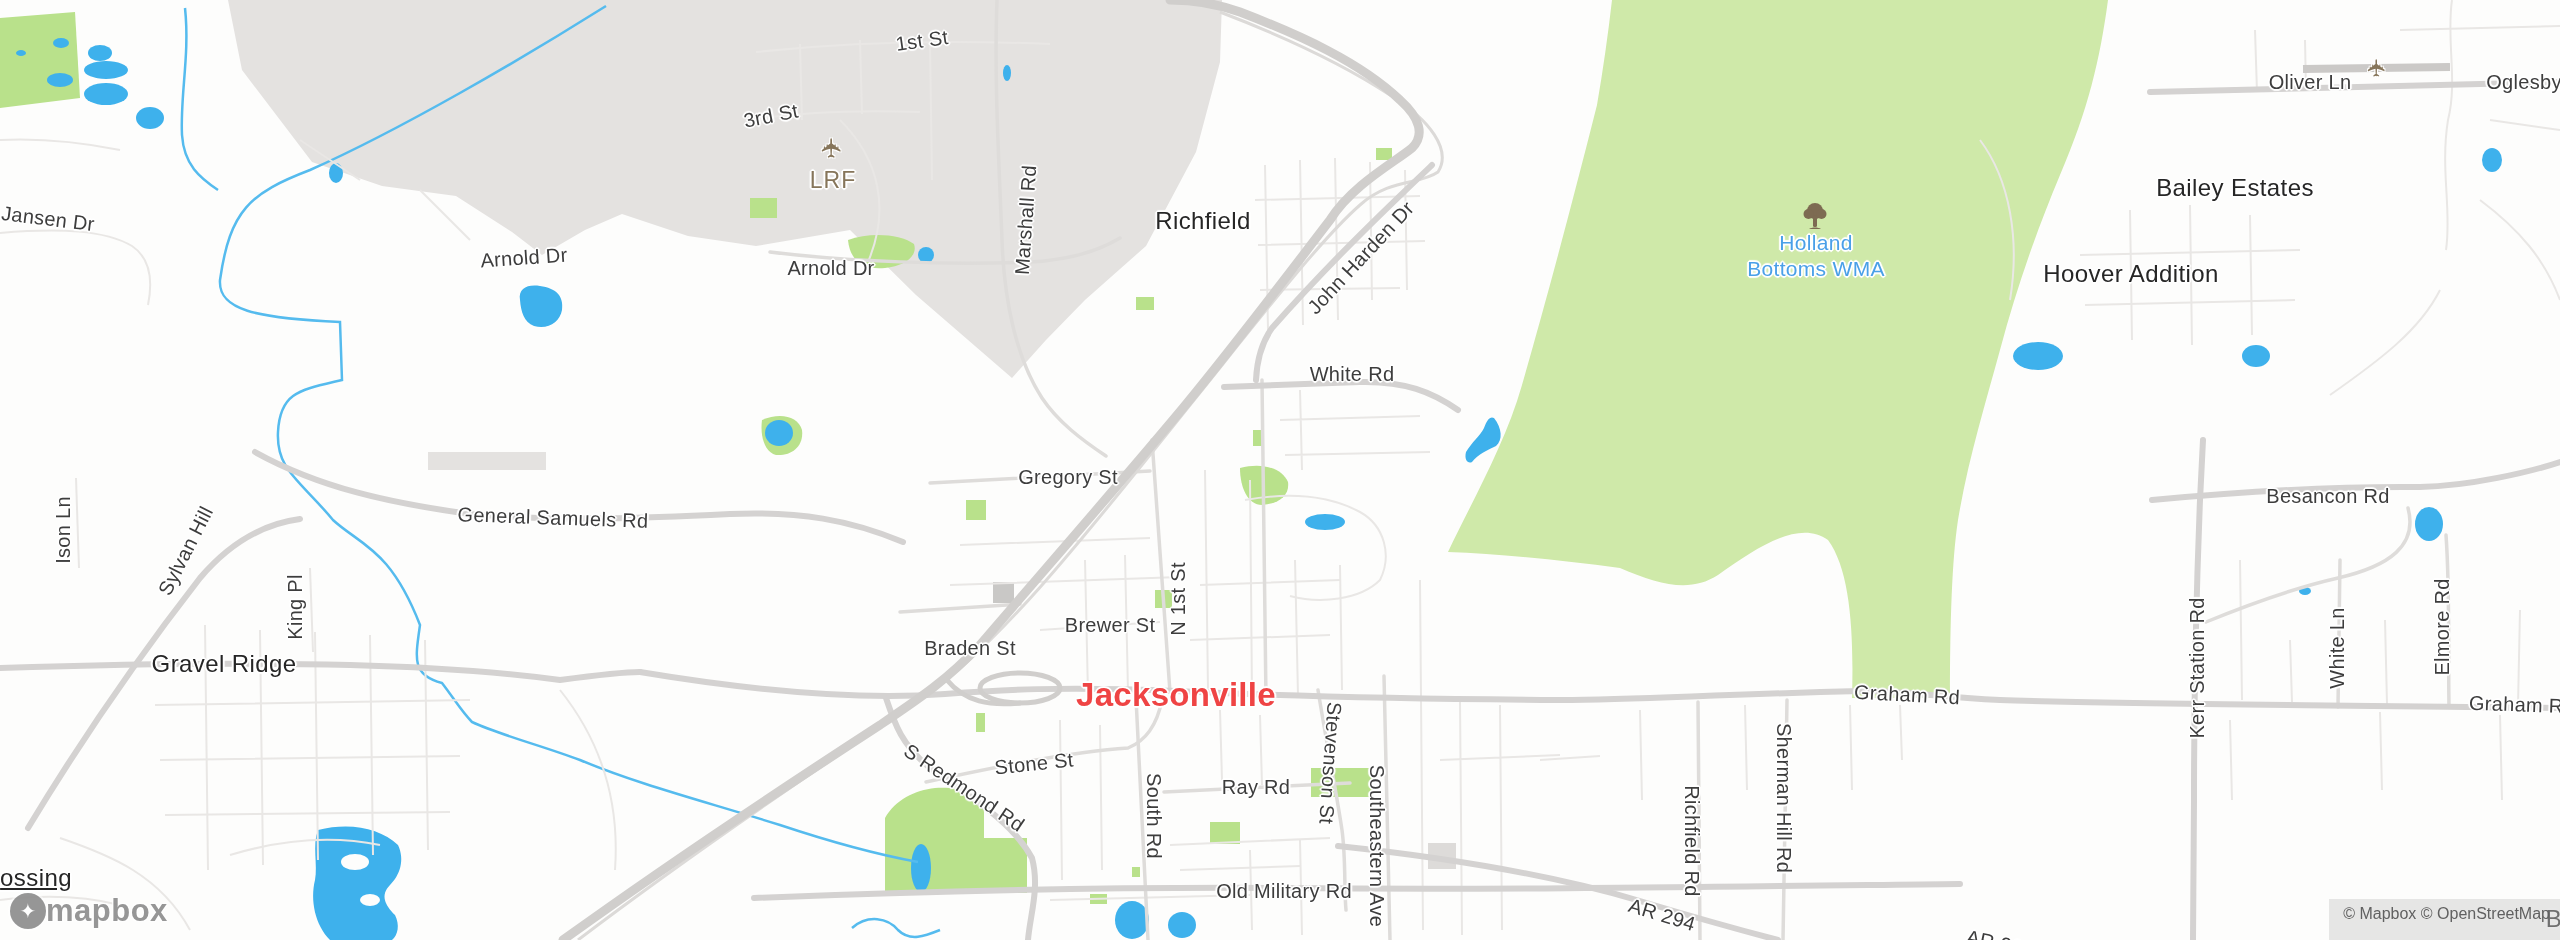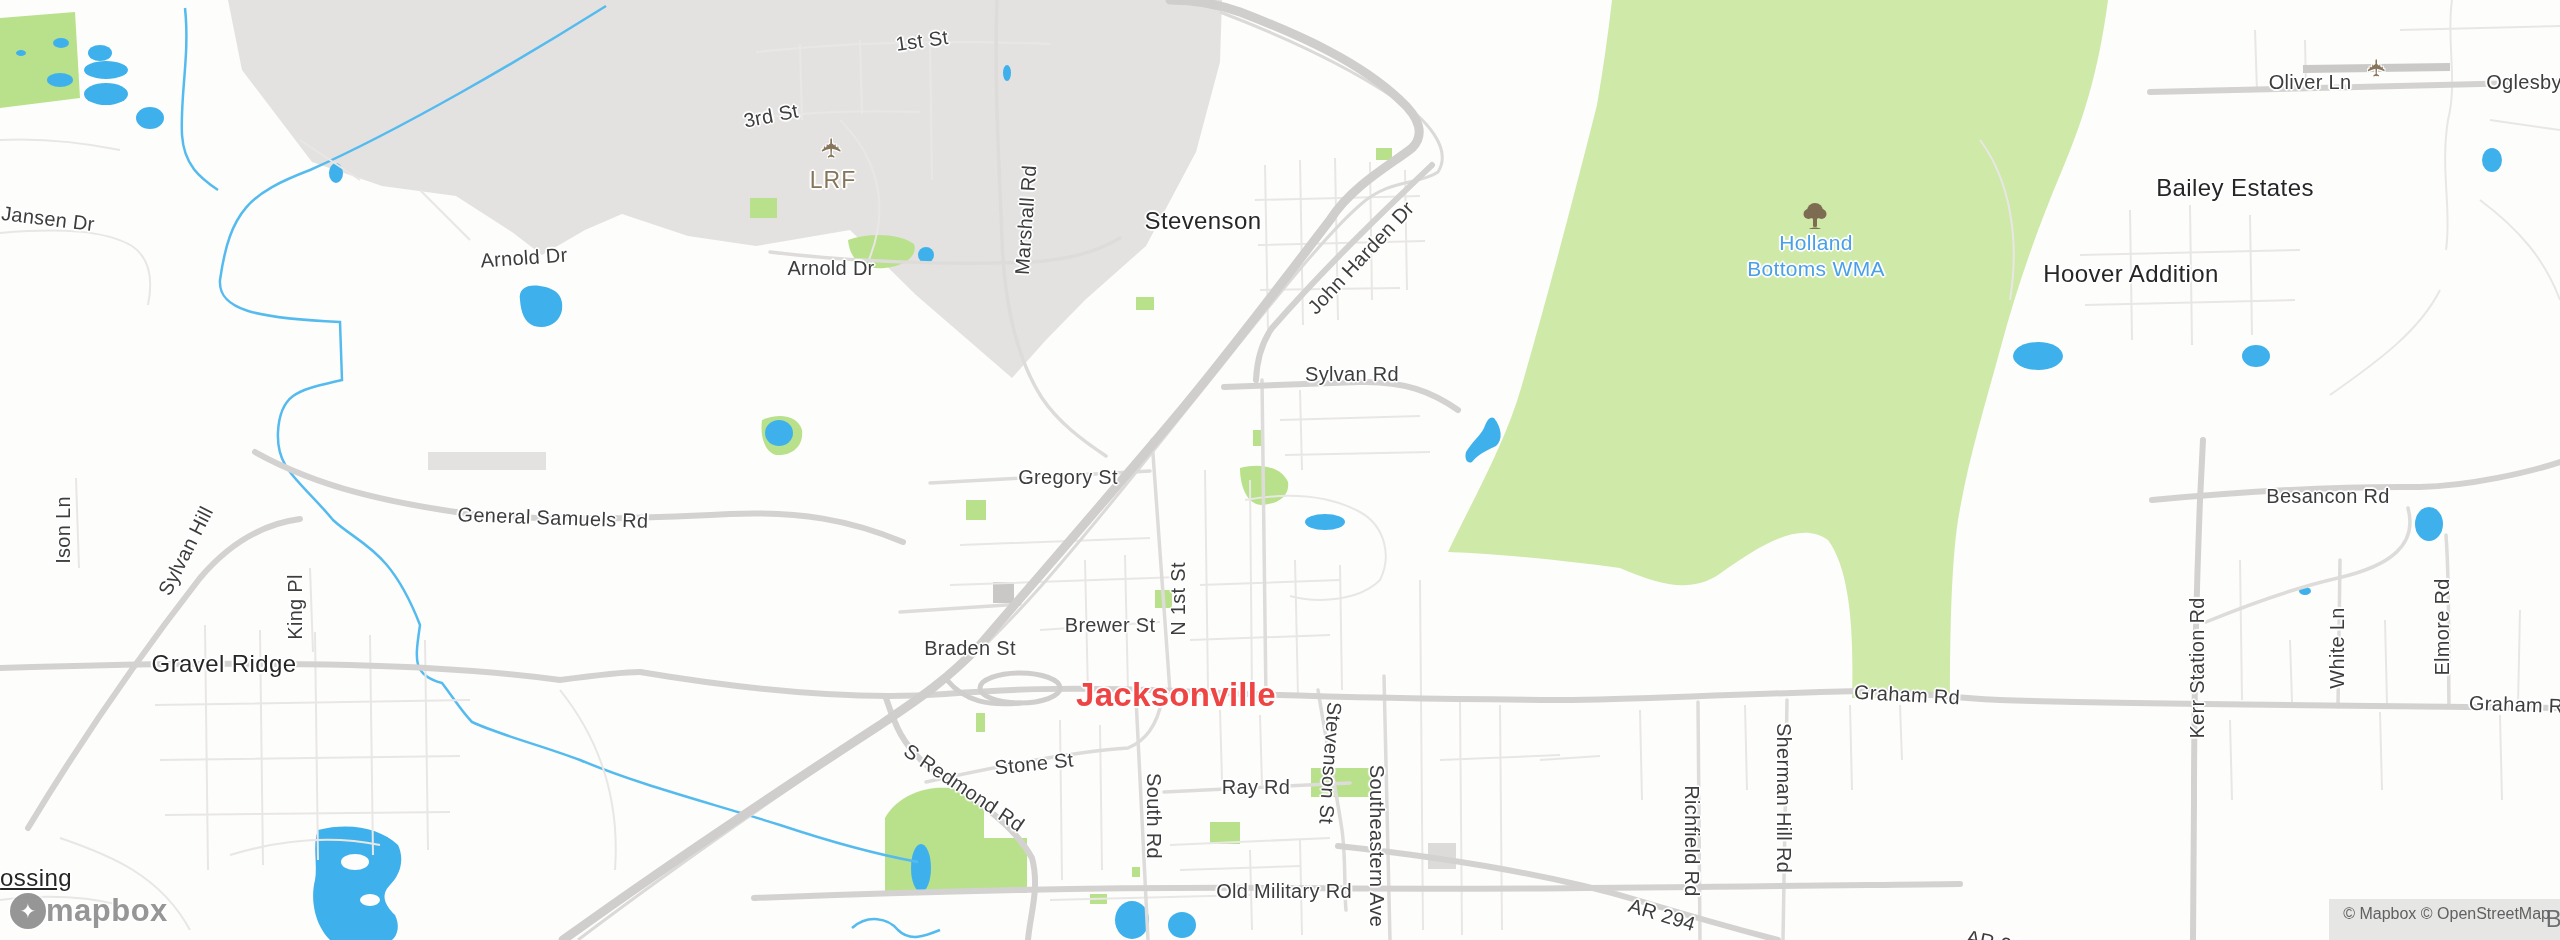--- a/index.html
+++ b/index.html
@@ -202,40 +202,40 @@
     <svg width="26" height="28" viewBox="0 0 26 28">
       <circle cx="13" cy="9" r="8" fill="#7d6b52"></circle>
       <circle cx="6.5" cy="12" r="5" fill="#7d6b52"></circle>
       <circle cx="19.5" cy="12" r="5" fill="#7d6b52"></circle>
       <rect x="11" y="13" width="4" height="12" rx="1.5" fill="#7d6b52"></rect>
       <path d="M7,27 C10,25 16,25 19,27 Z" fill="#7d6b52"></path>
     </svg>
   </div>
 
   <div class="lbl city" style="left:1176px;top:695px;">Jacksonville</div>
-  <div class="lbl place" style="left:1203px;top:221px;">Stevenson</div>
+  <div class="lbl place" style="left:1203px;top:221px;">Richfield</div>
   <div class="lbl place" style="left:224px;top:664px;">Gravel Ridge</div>
   <div class="lbl place" style="left:2235px;top:188px;">Bailey Estates</div>
   <div class="lbl place" style="left:2131px;top:274px;">Hoover Addition</div>
   <div class="lbl place" style="left:36px;top:878px;text-decoration:underline;">ossing</div>
   <div class="lbl place" style="left:2554px;top:919px;">B</div>
 
   <div class="lbl park-lbl" style="left:1816px;top:243px;">Holland</div>
   <div class="lbl park-lbl" style="left:1816px;top:269px;">Bottoms WMA</div>
 
   <div class="lbl airport-lbl" style="left:833px;top:180px;">LRF</div>
 
   <div class="lbl" style="left:922px;top:41px;transform:translate(-50%,-50%) rotate(-8deg);">1st St</div>
   <div class="lbl" style="left:771px;top:116px;transform:translate(-50%,-50%) rotate(-11deg);">3rd St</div>
   <div class="lbl" style="left:524px;top:258px;transform:translate(-50%,-50%) rotate(-4deg);">Arnold Dr</div>
   <div class="lbl" style="left:831px;top:268px;">Arnold Dr</div>
   <div class="lbl" style="left:48px;top:219px;transform:translate(-50%,-50%) rotate(7deg);">Jansen Dr</div>
   <div class="lbl" style="left:553px;top:518px;transform:translate(-50%,-50%) rotate(2deg);">General Samuels Rd</div>
   <div class="lbl" style="left:1361px;top:258px;transform:translate(-50%,-50%) rotate(-47deg);">John Harden Dr</div>
-  <div class="lbl" style="left:1352px;top:374px;">Sylvan Rd</div>
+  <div class="lbl" style="left:1352px;top:374px;">White Rd</div>
   <div class="lbl" style="left:1068px;top:477px;">Gregory St</div>
   <div class="lbl" style="left:970px;top:607px;margin-top:41px;">Braden St</div>
   <div class="lbl" style="left:1110px;top:625px;">Brewer St</div>
   <div class="lbl" style="left:1034px;top:764px;transform:translate(-50%,-50%) rotate(-6deg);">Stone St</div>
   <div class="lbl" style="left:964px;top:788px;transform:translate(-50%,-50%) rotate(34deg);">S Redmond Rd</div>
   <div class="lbl" style="left:1256px;top:787px;">Ray Rd</div>
   <div class="lbl" style="left:1284px;top:891px;">Old Military Rd</div>
   <div class="lbl" style="left:1662px;top:915px;transform:translate(-50%,-50%) rotate(17deg);">AR 294</div>
   <div class="lbl" style="left:2000px;top:944px;transform:translate(-50%,-50%) rotate(12deg);">AR 294</div>
   <div class="lbl" style="left:1907px;top:695px;transform:translate(-50%,-50%) rotate(3deg);">Graham Rd</div>

